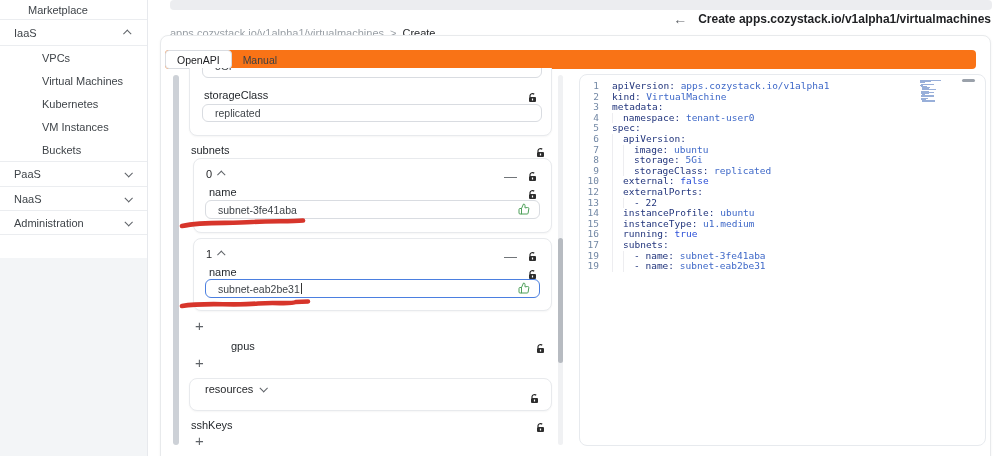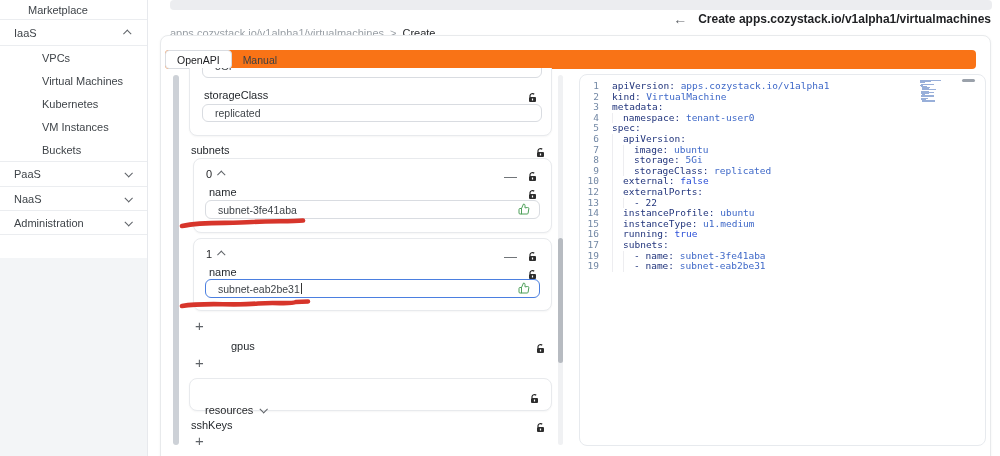--- a/index.html
+++ b/index.html
@@ -234,21 +234,21 @@
 
       <div class="flabel" style="left:22px; top:272px;margin-left:40px;">gpus</div>
       <span class="lock" style="left:367px; top:272px;"><svg width="9" height="10" viewBox="0 0 9 10">
             <path d="M2 4 V2.6 a2.5 2.5 0 0 1 4.2 -1.3" fill="none" stroke="#2d2d2d" stroke-width="1.2"></path>
             <rect x="1" y="4" width="7" height="5" rx="1" fill="#2d2d2d"></rect>
             <rect x="3.9" y="5.5" width="1.2" height="2" fill="#fff"></rect>
           </svg></span>
       <span class="plus-btn" style="left:26px; top:287px;">+</span>
 
       <div class="fcard" style="left:20px; top:310px; width:363px; height:33px;">
-        <div class="idx-head" style="left:15px; top:25px;">
+        <div class="idx-head" style="left:15px; top:4px;">
           <span>resources</span>
           <span class="chev down"></span>
         </div>
         <span class="lock" style="left:340px; top:11px;"><svg width="9" height="10" viewBox="0 0 9 10">
               <path d="M2 4 V2.6 a2.5 2.5 0 0 1 4.2 -1.3" fill="none" stroke="#2d2d2d" stroke-width="1.2"></path>
               <rect x="1" y="4" width="7" height="5" rx="1" fill="#2d2d2d"></rect>
               <rect x="3.9" y="5.5" width="1.2" height="2" fill="#fff"></rect>
             </svg></span>
       </div>
 

